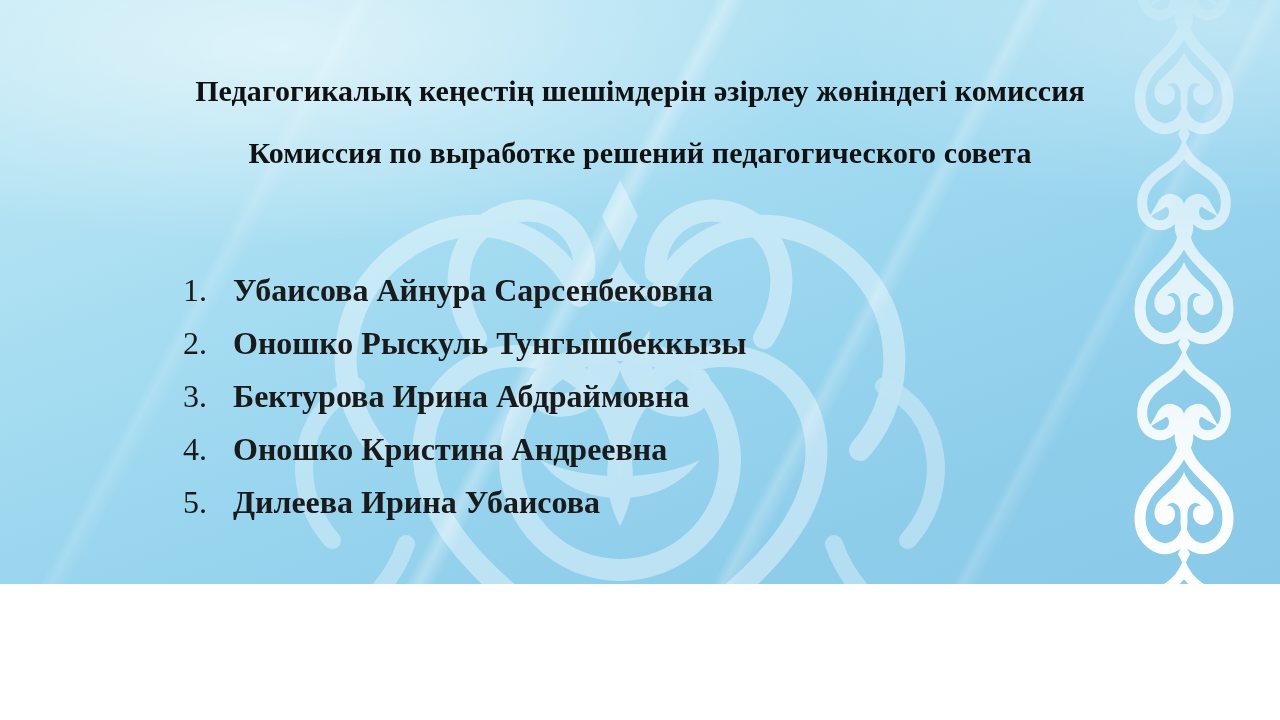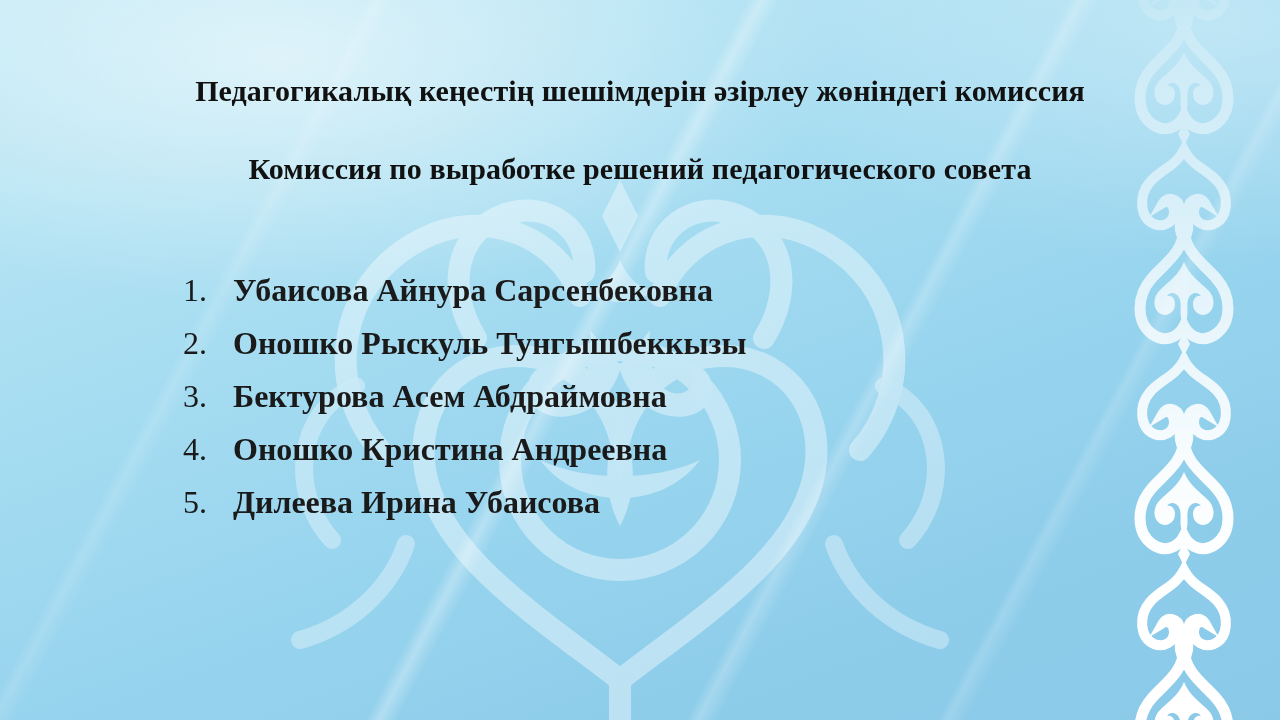--- a/index.html
+++ b/index.html
@@ -11,21 +11,21 @@
     overflow: hidden;
   }
 
   body {
     font-family: "Liberation Serif", "DejaVu Serif", serif;
   }
 
   #slide {
     position: relative;
     width: 1280px;
-    height: 720px;
+    height: 584px;
     overflow: hidden;
     background: #737373;
   }
 
   
   .bg-base {
     position: absolute;
     inset: 0;
     background:
       linear-gradient(160deg,
@@ -105,21 +105,21 @@
   }
 
   .title-kk {
     font-size: 30px;
     line-height: 38px;
   }
 
   .title-ru {
     font-size: 30px;
     line-height: 38px;
-    margin-top: 40px;
+    margin-top: 24px;
   }
 
   .name-list {
     position: absolute;
     left: 183px;
     top: 272px;
     margin: 0;
     padding: 0;
     list-style: none;
   }
@@ -261,21 +261,21 @@
       <li class="name-item">
         <span class="name-num">1.</span>
         <span class="name-text">Убаисова Айнура Сарсенбековна</span>
       </li>
       <li class="name-item">
         <span class="name-num">2.</span>
         <span class="name-text">Оношко Рыскуль Тунгышбеккызы</span>
       </li>
       <li class="name-item">
         <span class="name-num">3.</span>
-        <span class="name-text">Бектурова Асем Абдраймовна</span>
+        <span class="name-text">Бектурова Ирина Абдраймовна</span>
       </li>
       <li class="name-item">
         <span class="name-num">4.</span>
         <span class="name-text">Оношко Кристина Андреевна</span>
       </li>
       <li class="name-item">
         <span class="name-num">5.</span>
         <span class="name-text">Дилеева Ирина Убаисова</span>
       </li>
     </ol>

